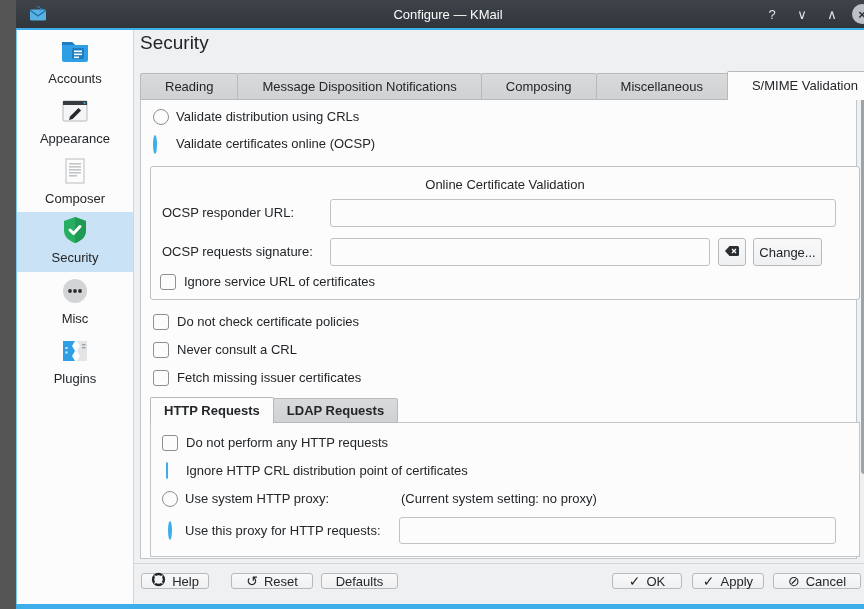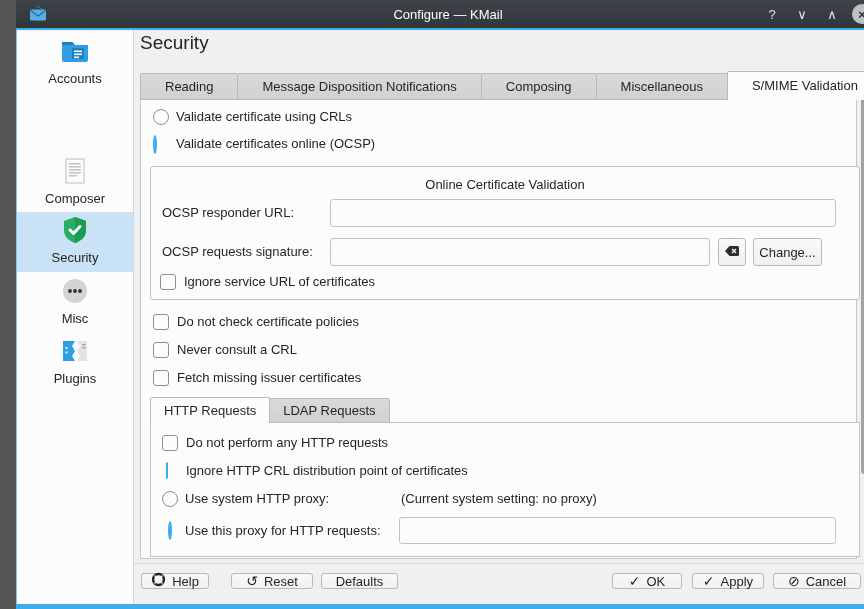--- a/index.html
+++ b/index.html
@@ -45,21 +45,21 @@
   .wlabel{line-height:16px;white-space:nowrap;}
   .focus-underline{border-bottom:1px solid #3daee9;padding-bottom:20px;}
   .groupbox{border:1px solid #bfc2c4;border-radius:3px;background:#fcfcfc;box-sizing:border-box;}
   .group-title{text-align:center;line-height:16px;}
   .tinput{border:1px solid #bfc3c5;border-radius:3px;background:#fcfcfc;box-sizing:border-box;
     font:inherit;padding:0 6px;outline:none;}
   .btn{display:flex;align-items:center;justify-content:center;gap:6px;height:16px;
     border:1px solid #b6babd;border-radius:3px;background:linear-gradient(#f9f9fa,#eff0f1);
     color:#232629;font-size:13px;box-sizing:border-box;cursor:default;white-space:nowrap;}
   .small-btn{height:28px;}
-  .subtabbar{position:absolute;left:134px;top:397px;height:26px;display:flex;align-items:flex-end;z-index:3;}
+  .subtabbar{position:absolute;left:134px;top:397px;height:26px;display:flex;align-items:flex-end;z-index:3;font-weight:bold;}
   .subtab{height:23px;line-height:23px;padding:0 13px;background:linear-gradient(#d9dadb,#cfd1d2);
     border:1px solid #b7babc;border-radius:2px 2px 0 0;margin-right:-1px;cursor:default;}
   .subtab.active{height:25px;line-height:25px;background:#fcfcfc;border-bottom:none;z-index:4;position:relative;}
   .subpane{position:absolute;left:134px;top:422px;width:710px;height:135px;background:#fcfcfc;
     border:1px solid #c2c6c8;box-sizing:border-box;z-index:1;}
   .scroll-thumb{position:absolute;left:845px;top:97px;width:7px;height:377px;background:#9ea3a7;border-radius:4px;}
   .footer-sep{position:absolute;left:118px;top:563px;width:746px;height:1px;background:#d3d6d8;}
   .icon-glyph{font-size:14px;line-height:1;}
 </style>
 </head>
@@ -97,20 +97,31 @@
             <path d="M3 7h10l3 3h13v15a2 2 0 0 1-2 2H5a2 2 0 0 1-2-2z" fill="#2e9fe4"></path>
             <path d="M3 7h10l3 3H3z" fill="#1d7fc0"></path>
             <rect x="13" y="13" width="12" height="11" rx="1" fill="#1d7fc0"></rect>
             <rect x="15" y="15.5" width="8" height="1.6" fill="#fff"></rect>
             <rect x="15" y="18.5" width="8" height="1.6" fill="#fff"></rect>
             <rect x="15" y="21.5" width="5" height="1.6" fill="#fff"></rect>
           </svg>
         </span>
       <span class="lbl">Accounts</span>
     </div>
+    <div class="side-item" style="top:63px">
+      <span>
+          <svg viewBox="0 0 32 32">
+            <rect x="4" y="6" width="24" height="20" rx="1" fill="#f4f5f6" stroke="#b6b9bb"></rect>
+            <rect x="4" y="6" width="24" height="4" fill="#383c40"></rect>
+            <rect x="24.6" y="7.2" width="2" height="1.6" fill="#3daee9"></rect>
+            <path d="M11 21.5l8.5-8.5 2.6 2.6-8.5 8.5-3.6 1z" fill="#26292c"></path>
+          </svg>
+        </span>
+      <span class="lbl">Appearance</span>
+    </div>
     <div class="side-item" style="top:123px">
       <span>
           <svg viewBox="0 0 32 32">
             <rect x="7" y="4" width="18" height="24" fill="#fcfcfc" stroke="#b9bcbe"></rect>
             <g fill="#c3c6c8">
               <rect x="10" y="8" width="12" height="1.6"></rect>
               <rect x="10" y="11" width="12" height="1.6"></rect>
               <rect x="10" y="14" width="12" height="1.6"></rect>
               <rect x="10" y="17" width="12" height="1.6"></rect>
               <rect x="10" y="20" width="8" height="1.6"></rect>
@@ -165,21 +176,21 @@
     <div class="tab">Message Disposition Notifications</div>
     <div class="tab">Composing</div>
     <div class="tab">Miscellaneous</div>
     <div class="tab active">S/MIME Validation</div>
   </div>
 
   <div class="viewport"></div>
 
   
   <span class="abs rb" style="left:137px;top:109px"></span>
-  <span class="abs wlabel" style="left:160px;top:109px">Validate certificate using CRLs</span>
+  <span class="abs wlabel" style="left:160px;top:109px">Validate distribution using CRLs</span>
   <span class="abs rb sel" style="left:137px;top:137px"></span>
   <span class="abs wlabel focus-underline" style="left:160px;top:136px">Validate certificates online (OCSP)</span>
 
   
   <div class="abs groupbox" style="left:134px;top:166px;width:710px;height:134px"></div>
   <div class="abs group-title" style="left:134px;top:177px;width:710px">Online Certificate Validation</div>
   <span class="abs wlabel" style="left:146px;top:205px">OCSP responder URL:</span>
   <input class="abs tinput" style="left: 314px; top: 199px; width: 506px; height: 28px;" value="">
   <span class="abs wlabel" style="left:146px;top:244px">OCSP requests signature:</span>
   <input class="abs tinput" style="left: 314px; top: 238px; width: 380px; height: 28px;" value="">

